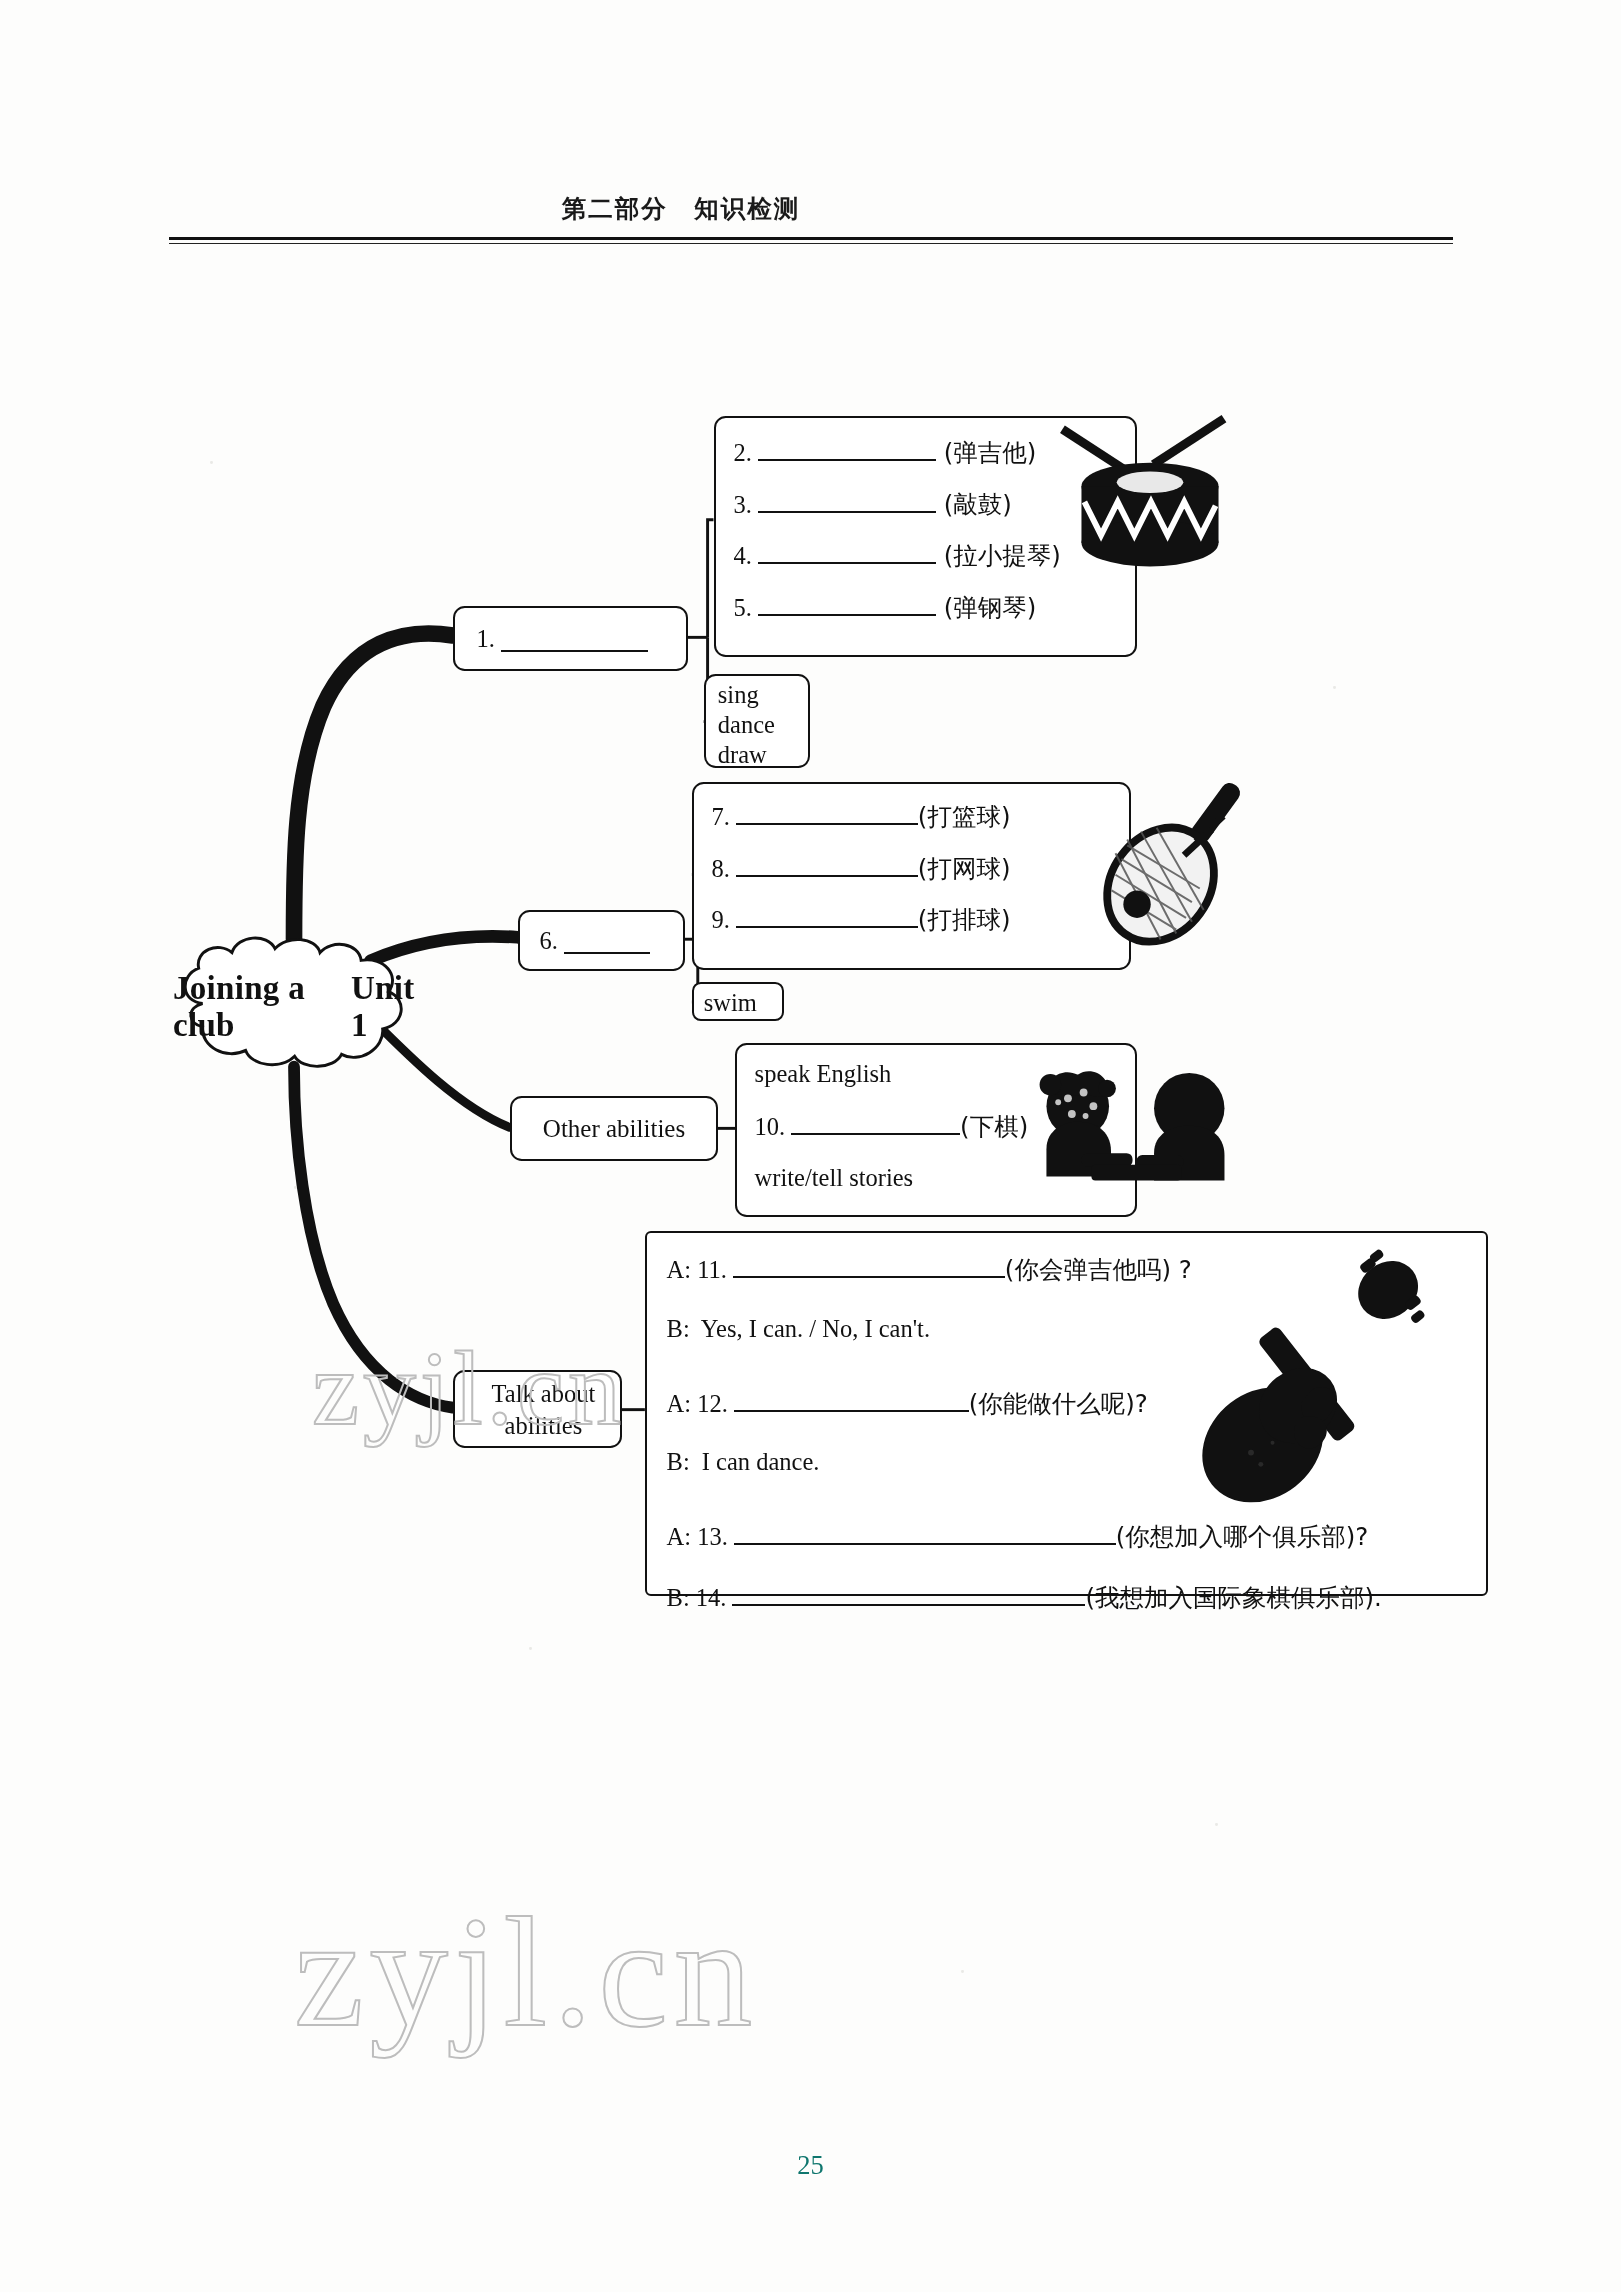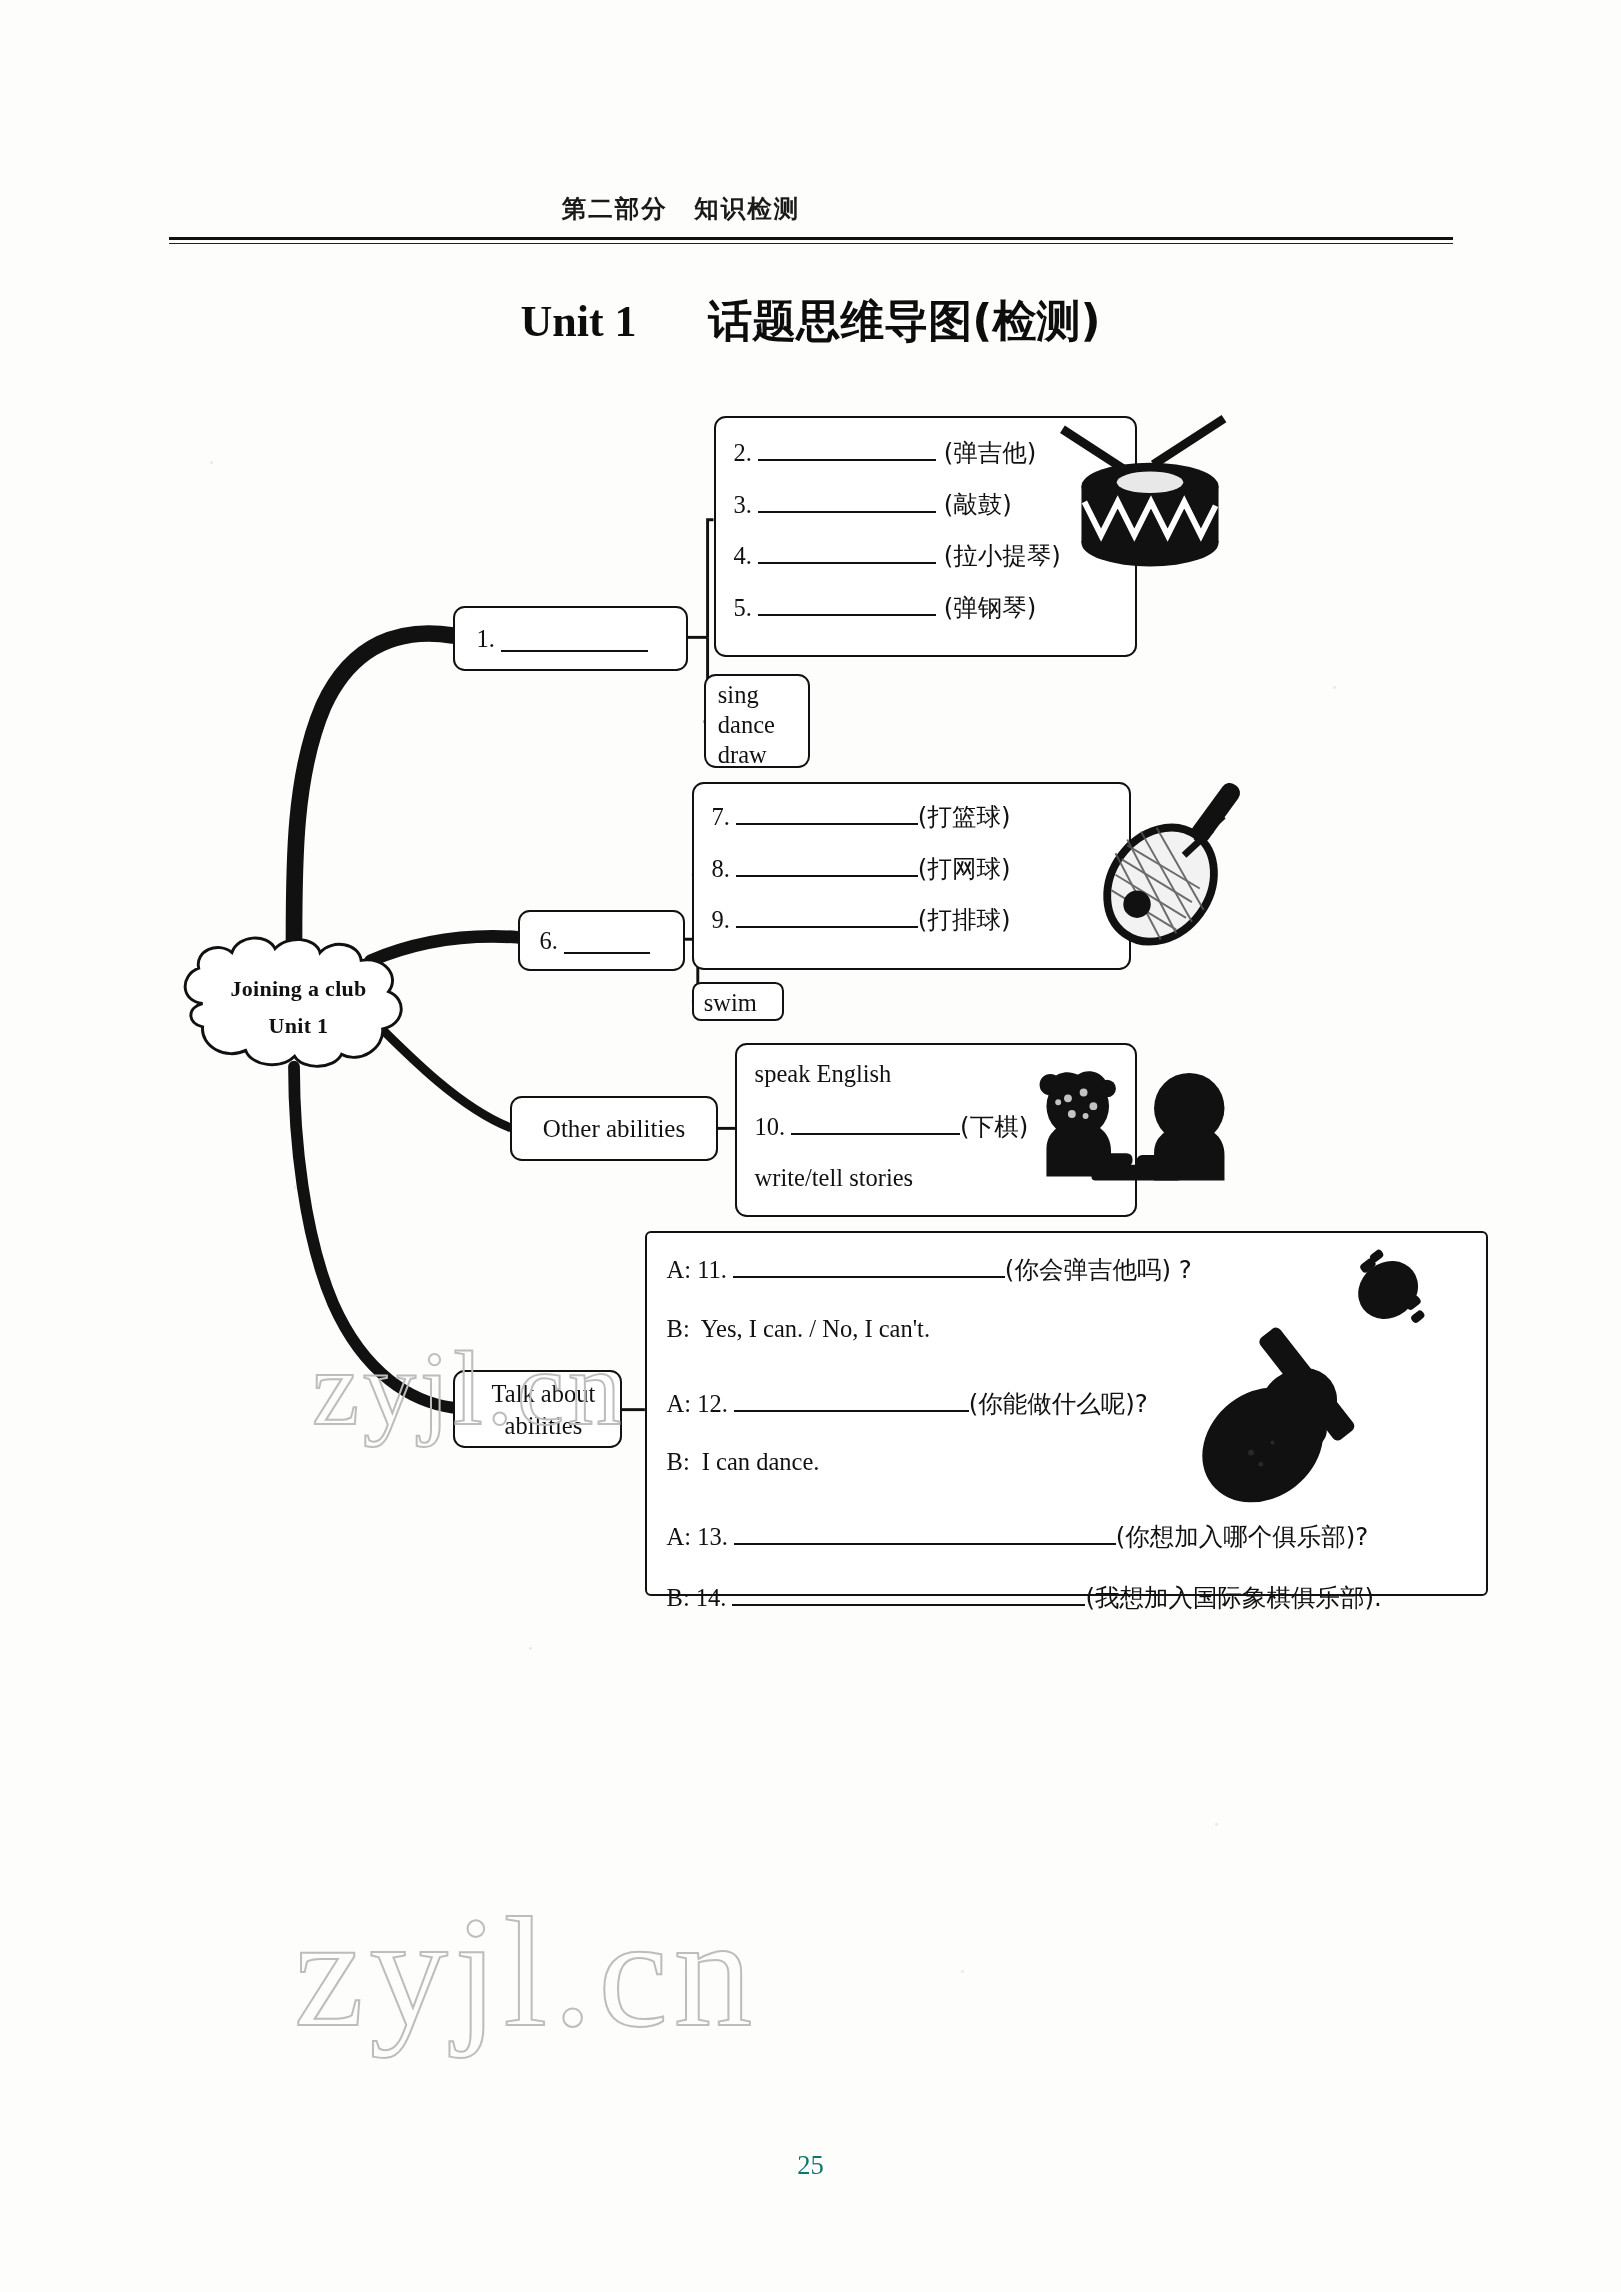--- a/index.html
+++ b/index.html
@@ -191,26 +191,26 @@
   
   #cloud {
     position: absolute;
     left: 173px; top: 933px;
     width: 251px; height: 137px;
   }
   #cloud .cloud-text {
     position: absolute;
     inset: 0;
     display: flex;
-    flex-direction: column;
+    flex-direction: row;
     align-items: center;
     justify-content: center;
     font-family: "Liberation Serif", serif;
     font-weight: bold;
-    font-size: 22px;
+    font-size: 33px;
     letter-spacing: 0.3px;
     gap: 11.8px;
     padding-top: 11.8px;
     box-sizing: border-box;
   }
 
   
   .illo { position: absolute; }
   #illo-drum   { left: 1057px; top: 404px;  width: 186px; height: 186px; }
   #illo-racket { left: 1090px; top: 765px;  width: 196px; height: 196px; }
@@ -250,25 +250,20 @@
 <body>
 
 <div class="page">
 
   <div class="running-head">第二部分　知识检测</div>
   <div class="rule-wrap">
     <div class="rule-thick"></div>
     <div class="rule-thin"></div>
   </div>
 
-  <div class="main-title">
-    <span class="u">Unit 1</span>
-    <span class="gap"></span>
-    <span>话题思维导图(检测)</span>
-  </div>
 
   <div class="diagram">
     <svg width="1621" height="2293" viewBox="0 0 1654 2339" xmlns="http://www.w3.org/2000/svg">
 
       <path d="M300 958 C300 880, 300 790, 330 720 C360 655, 410 640, 462 648" fill="none" stroke="#111" stroke-width="17" stroke-linecap="round"></path>
       <path d="M378 980 C420 962, 470 952, 528 956" fill="none" stroke="#111" stroke-width="13" stroke-linecap="round"></path>
       <path d="M380 1040 C420 1080, 470 1130, 520 1150" fill="none" stroke="#111" stroke-width="9" stroke-linecap="round"></path>
       <path d="M300 1088 C300 1160, 310 1260, 340 1330 C372 1402, 420 1430, 462 1436" fill="none" stroke="#111" stroke-width="12" stroke-linecap="round"></path>
 
       <path d="M702 650 H722" fill="none" stroke="#111" stroke-width="3"></path>

